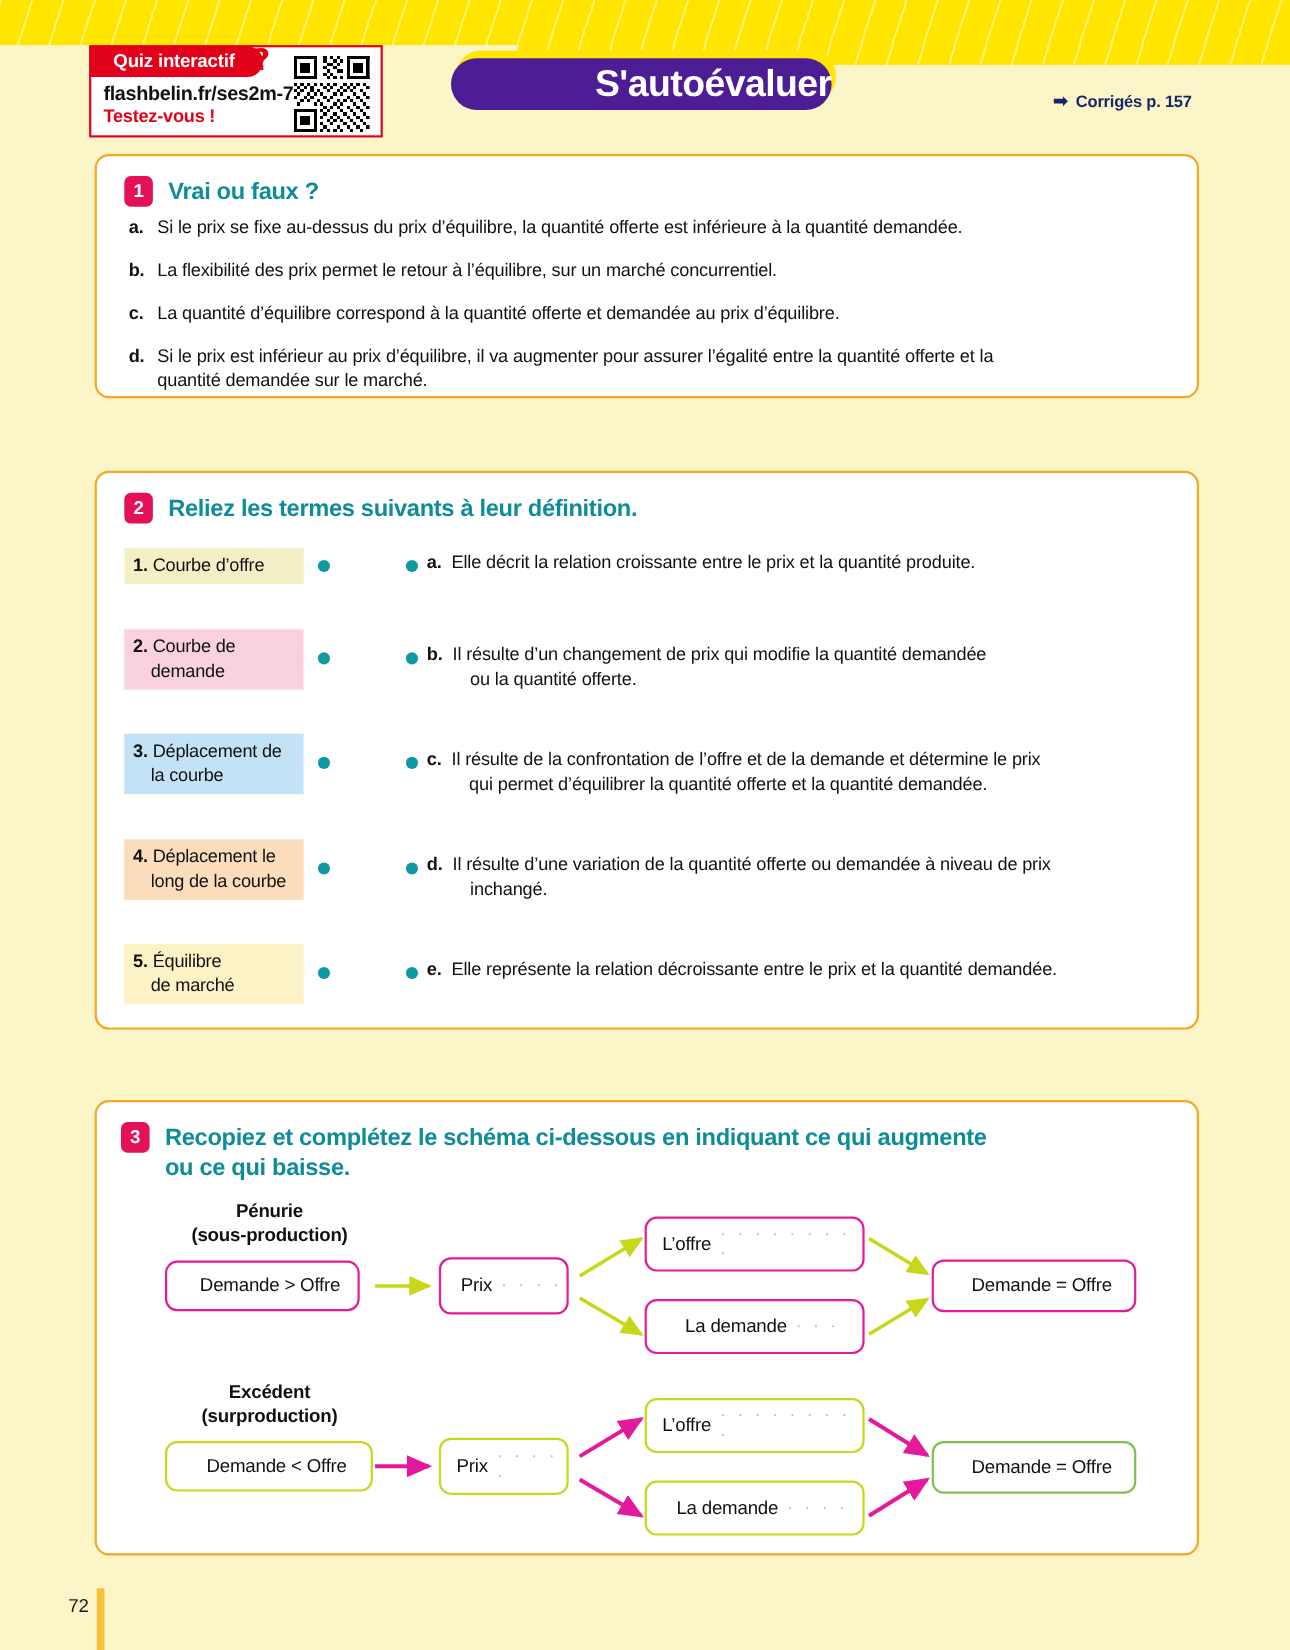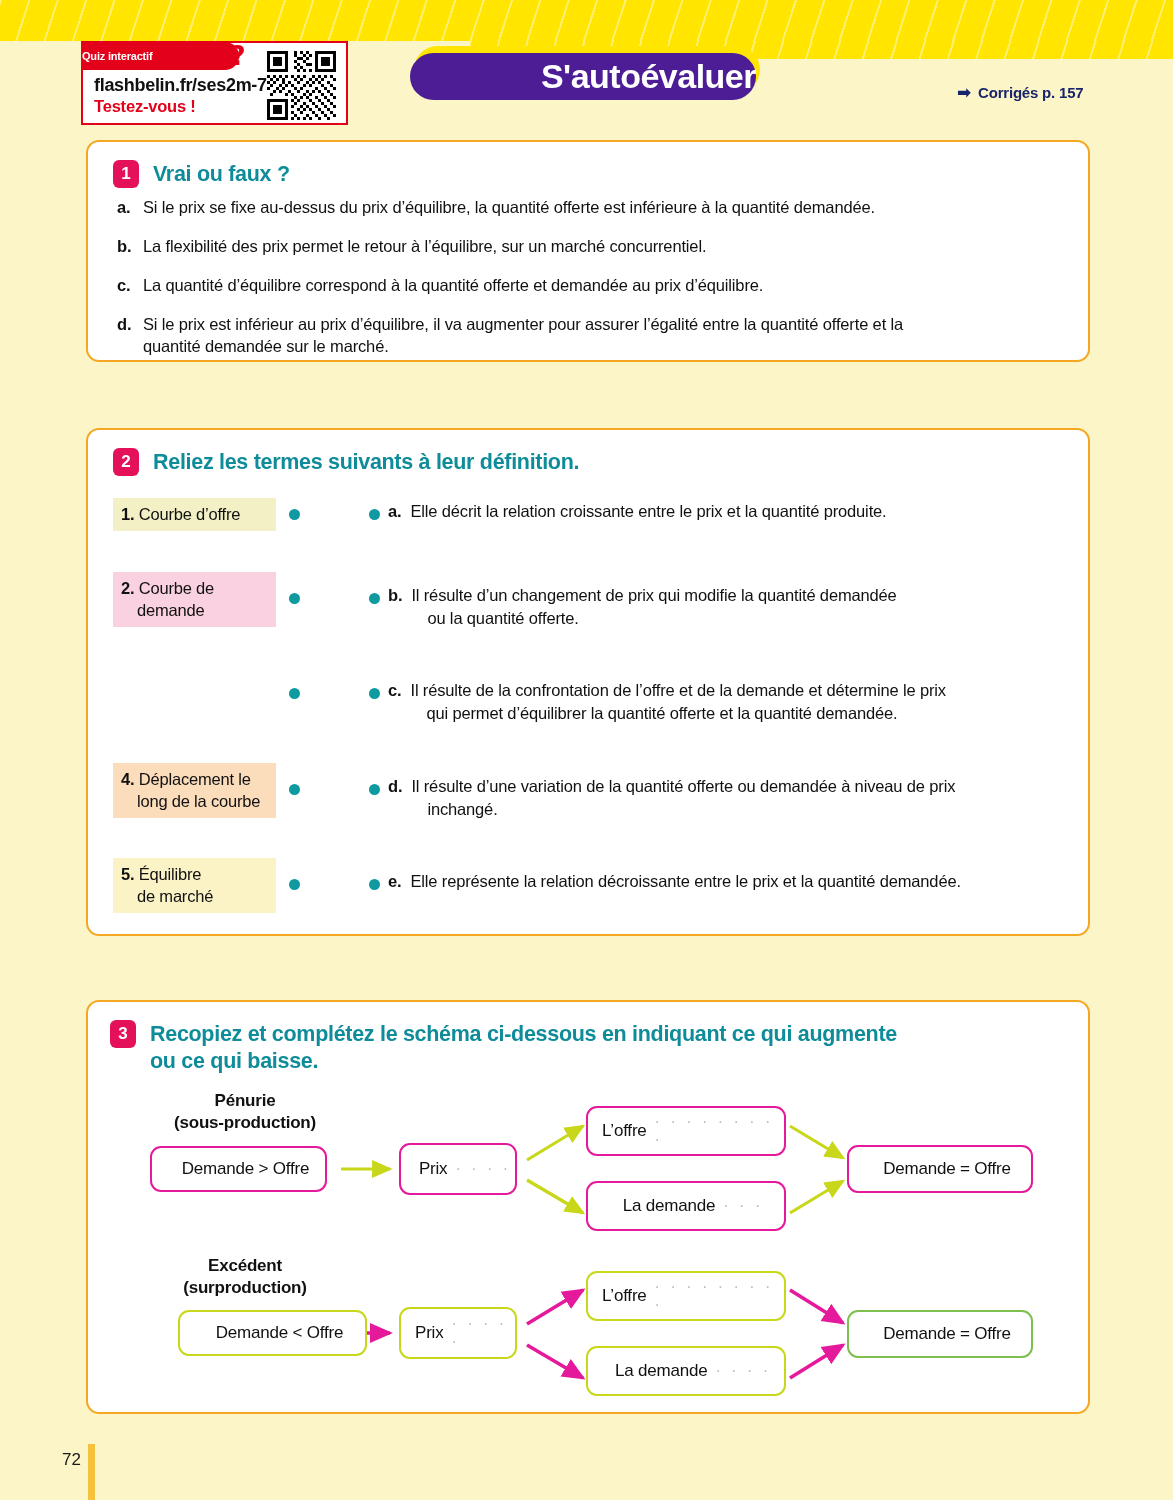--- a/index.html
+++ b/index.html
@@ -30,22 +30,22 @@
   }
 
   
   .quiz-box {
     position: absolute; left: 81px; top: 41px; width: 267px; height: 84px;
     background: #FFFFFF; border: 2.5px solid #E3001B;
   }
   .quiz-ribbon {
     position: absolute; left: -1px; top: -1px; width: 157px; height: 28px;
     background: #E3001B; border-radius: 0 14px 14px 0;
-    color: #fff; font-weight: bold; font-size: 11px;
-    display: flex; align-items: center; padding-left: 0; letter-spacing: -0.2px;
+    color: #fff; font-weight: bold; font-size: 17px;
+    display: flex; align-items: center; padding-left: 21px; letter-spacing: -0.2px;
   }
   .quiz-qmark {
     position: absolute; left: 147px; top: -2px;
     color: #E3001B; font-weight: bold; font-size: 27px; line-height: 30px;
     font-family: "DejaVu Sans", sans-serif;
   }
   .quiz-url {
     position: absolute; left: 11px; top: 32px;
     font-size: 18px; font-weight: bold; color: #111; letter-spacing: -0.3px;
   }
@@ -349,20 +349,25 @@
 
   <div class="term" id="term1" style="position:absolute; left:113px; top:498px; background:#F2F0C4;">
     <span class="n">1.</span>
     <span>Courbe d’offre</span>
   </div>
   <div class="term" id="term2" style="position:absolute; left:113px; top:572px; background:#FAD1E0;">
     <span class="n">2.</span>
     <span>Courbe de</span>
     <span class="t2">demande</span>
   </div>
+  <div class="term" id="term3" style="position:absolute; left:113px; top:667px; background:#C3E2F5;">
+    <span class="n">3.</span>
+    <span>Déplacement de</span>
+    <span class="t2">la courbe</span>
+  </div>
   <div class="term" id="term4" style="position:absolute; left:113px; top:763px; background:#FBDCBB;">
     <span class="n">4.</span>
     <span>Déplacement le</span>
     <span class="t2">long de la courbe</span>
   </div>
   <div class="term" id="term5" style="position:absolute; left:113px; top:858px; background:#FBF3C6;">
     <span class="n">5.</span>
     <span>Équilibre</span>
     <span class="t2">de marché</span>
   </div>
@@ -465,21 +470,21 @@
     <span class="dots-fill">· · ·</span>
   </div>
   <div class="fbox pinkbox" style="left:847px; top:1145px; width:186px; height:48px;">
     <span>Demande = Offre</span>
   </div>
 
   <div class="flow-label" style="left:150px; top:1255px; width:190px;">
     <span>Excédent</span><br>
     <span>(surproduction)</span>
   </div>
-  <div class="fbox limebox" style="left:150px; top:1310px; width:189px; height:46px;margin-left:28px;">
+  <div class="fbox limebox" style="left:150px; top:1310px; width:189px; height:46px;">
     <span>Demande &lt; Offre</span>
   </div>
   <div class="fbox limebox" style="left:399px; top:1307px; width:118px; height:52px;">
     <span>Prix</span>
     <span class="dots-fill">· · · · ·</span>
   </div>
   <div class="fbox limebox" style="left:586px; top:1271px; width:200px; height:50px;">
     <span>L’offre</span>
     <span class="dots-fill">· · · · · · · · ·</span>
   </div>

